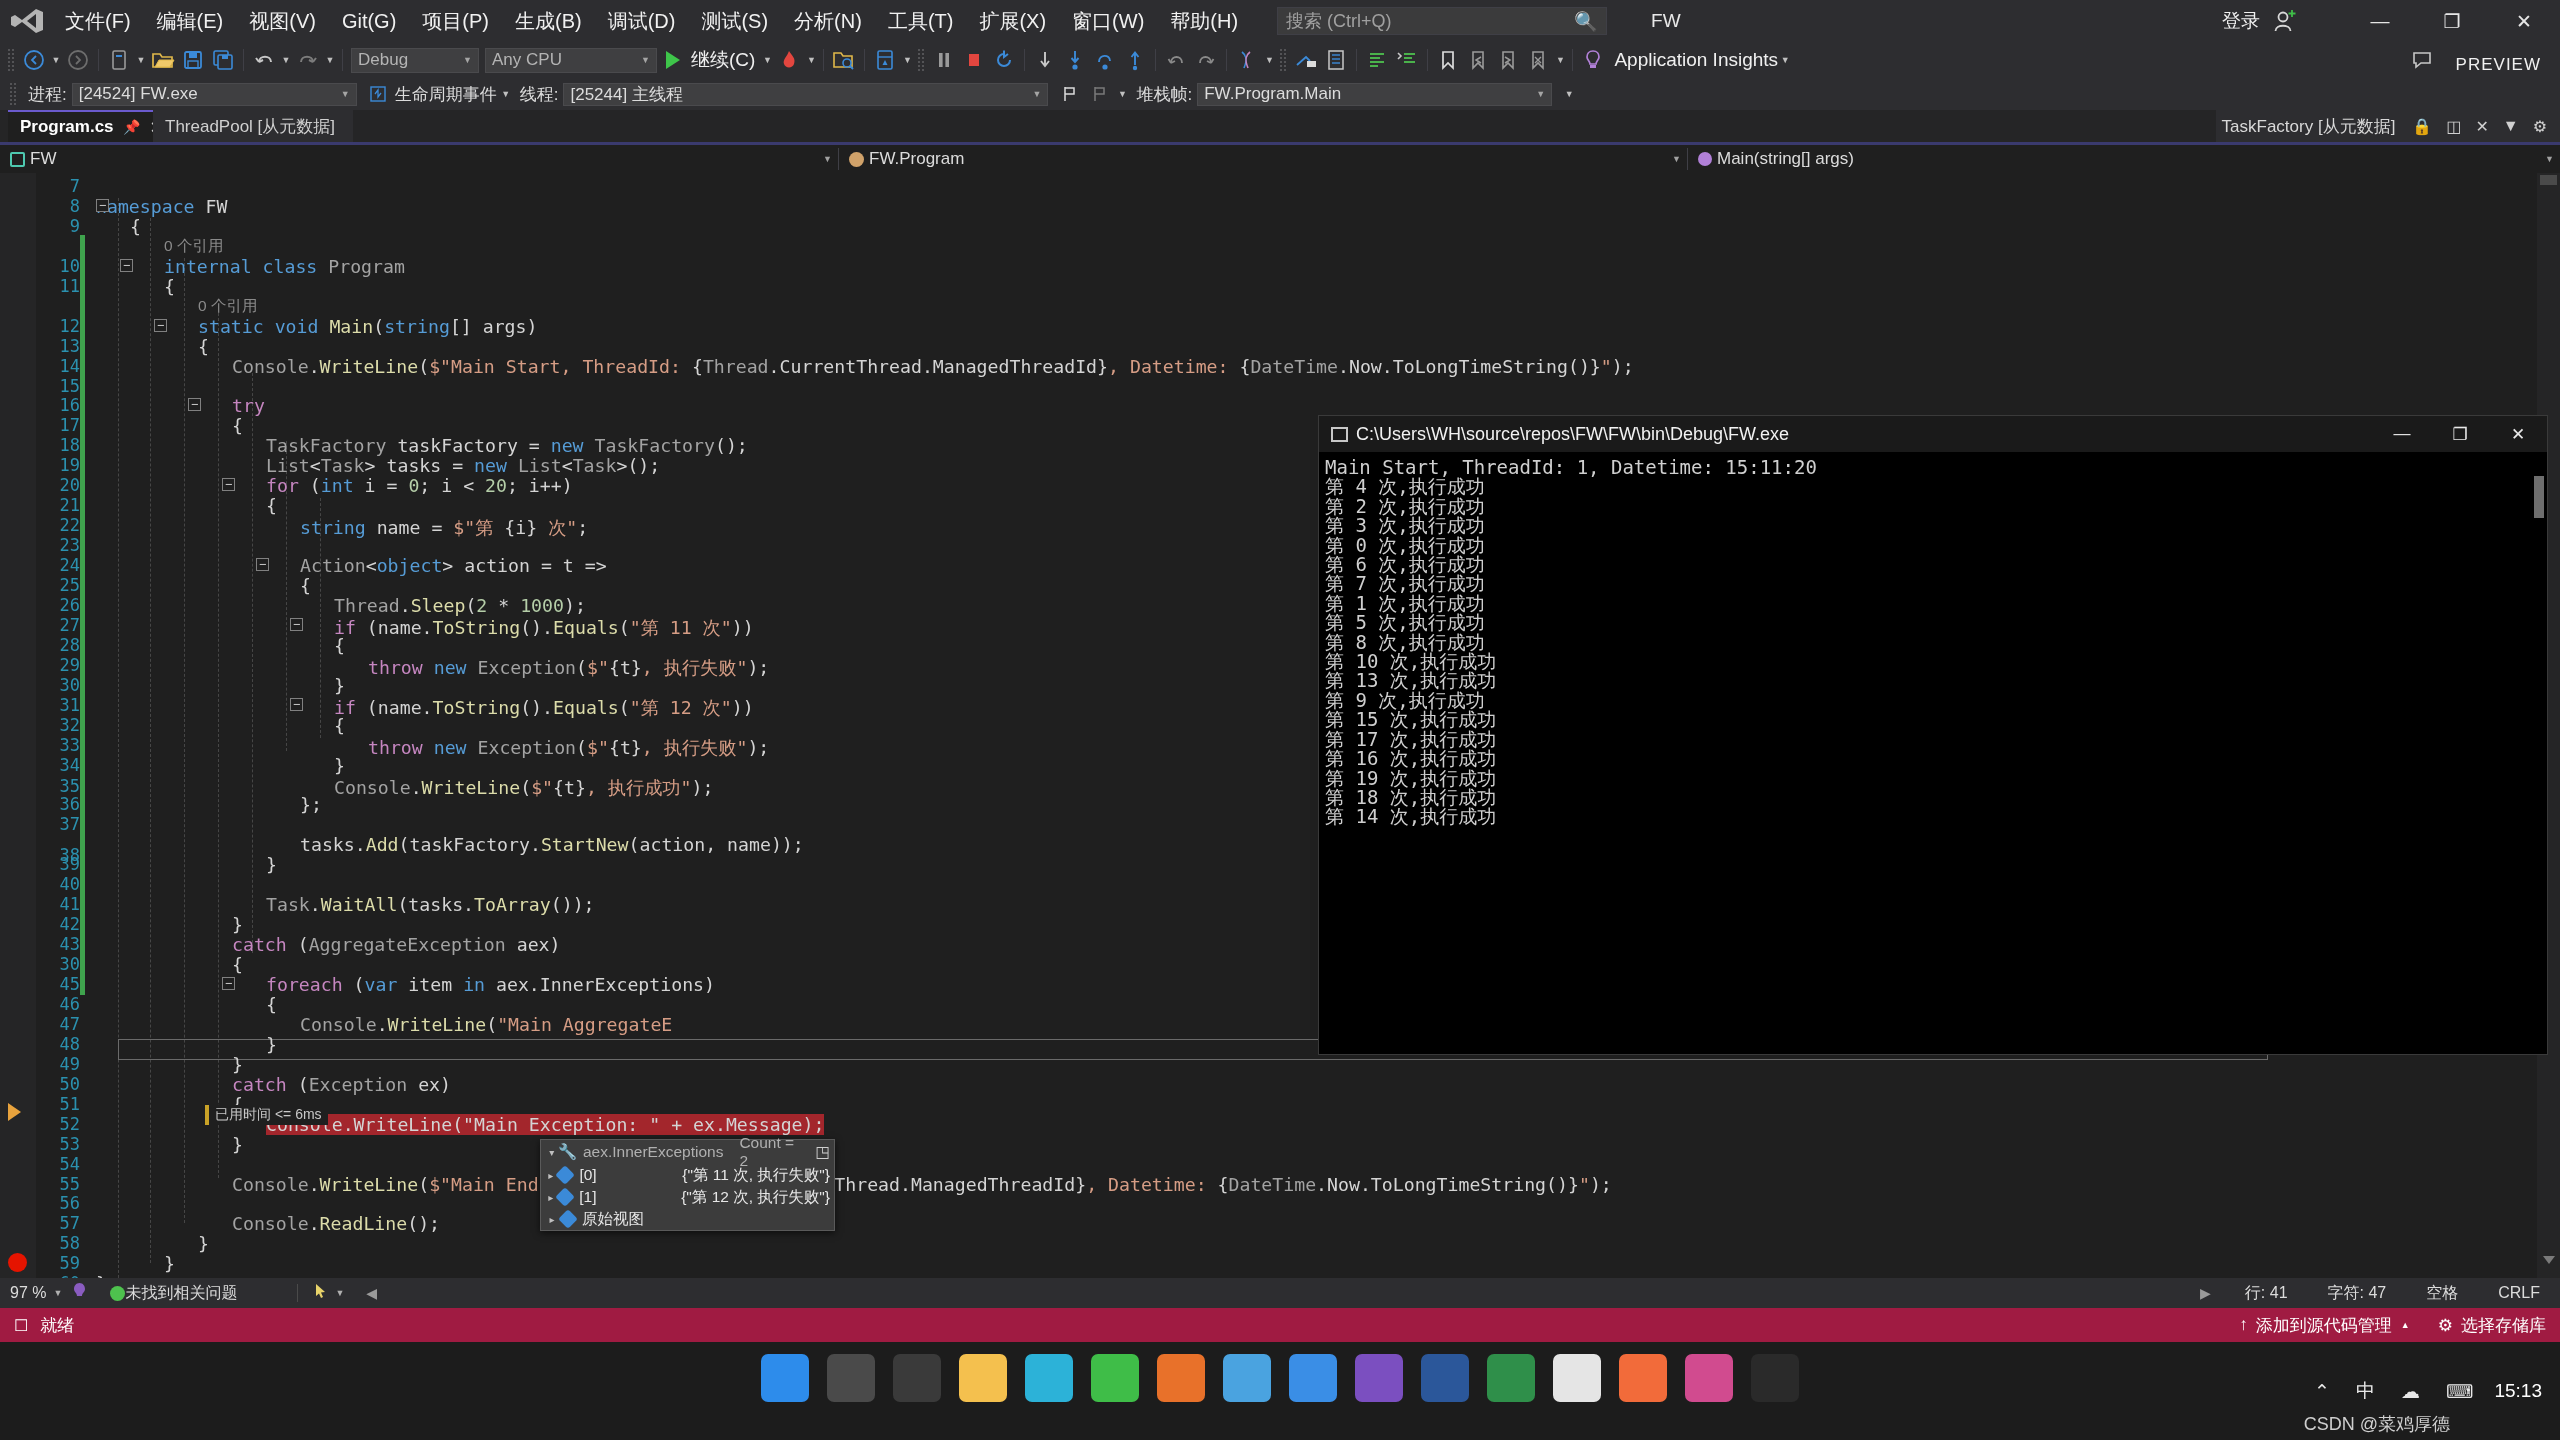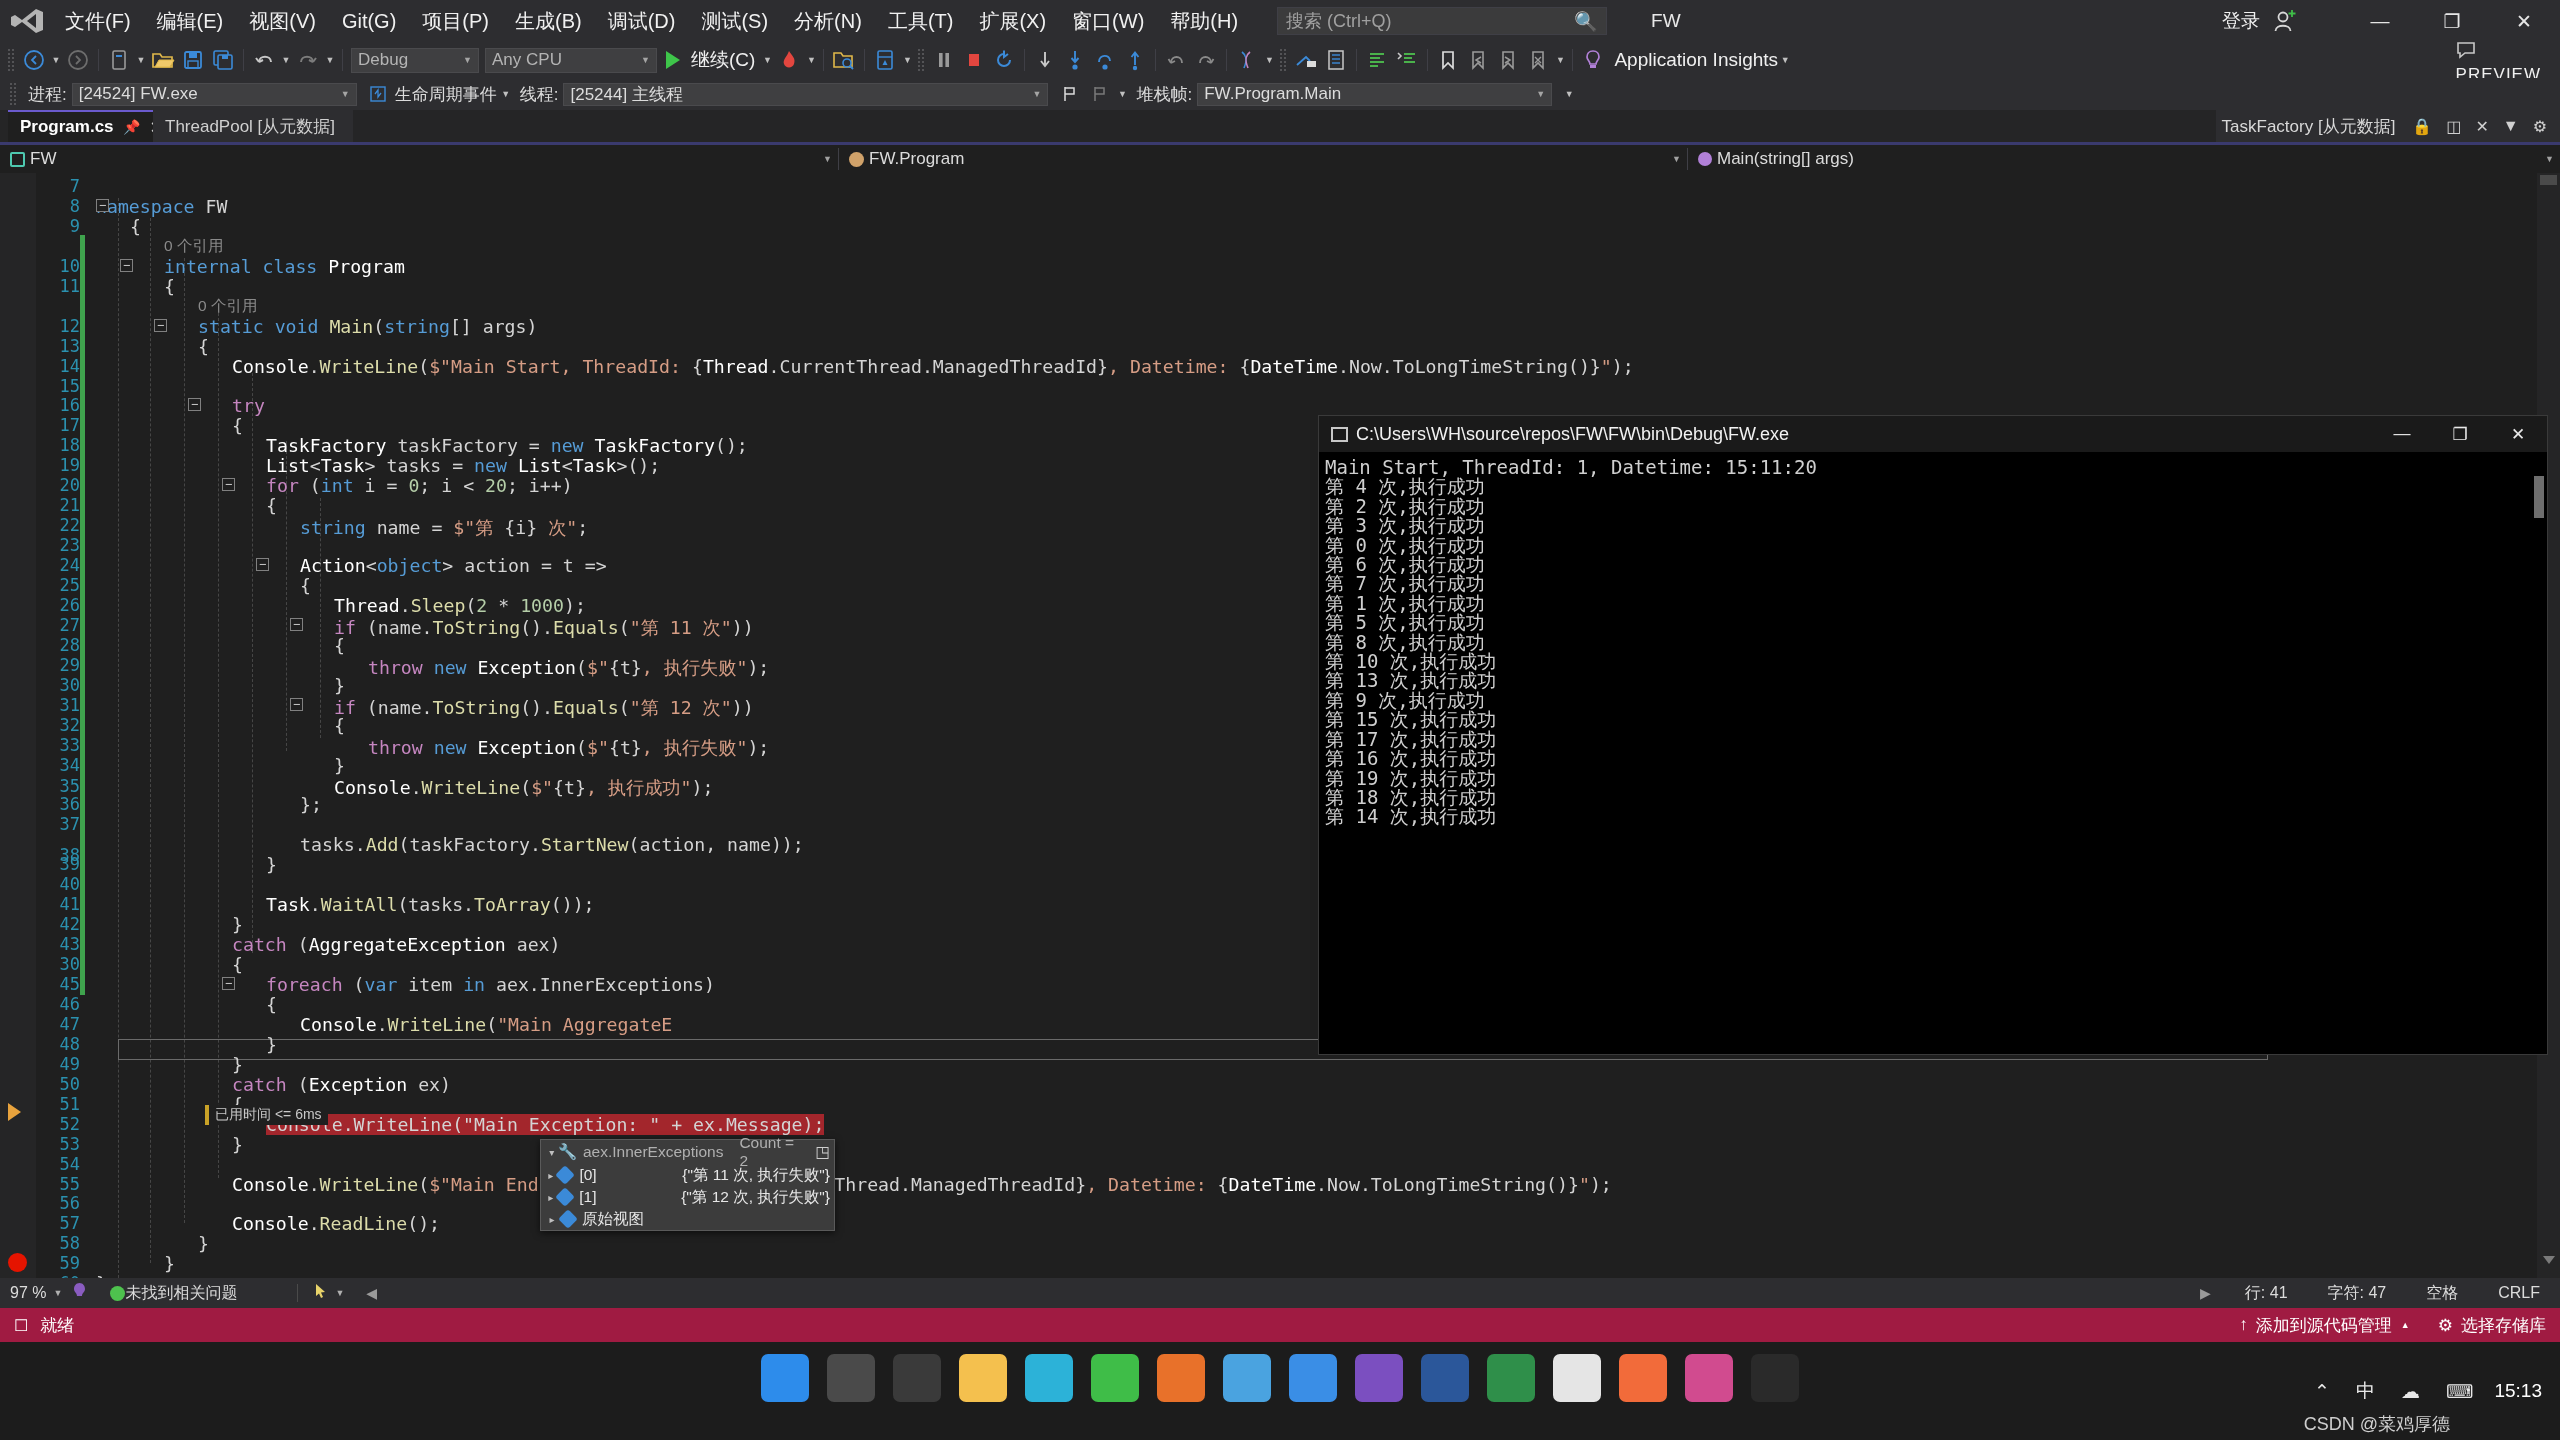--- a/index.html
+++ b/index.html
@@ -106,21 +106,21 @@
             background: #1f1f1f; overflow: hidden; }
   .brkcol { position: absolute; left: 0; top: 0; width: 36px; height: 100%; background: #252526; }
   .codearea { position: absolute; left: 0; top: 0; width: 100%; height: 100%;
               font-family: "DejaVu Sans Mono", monospace; font-size: 18.2px; }
   .lnum { position: absolute; left: 36px; width: 44px; text-align: right;
           color: #2b91af; font-size: 17px; font-family: "DejaVu Sans Mono", monospace; }
   .ctext { position: absolute; left: 96px; color: #d4d4d4; }
   
   .kw  { color: #569cd6; }
   .kwp { color: #c586c0; }
-  .typ { color: #ffffff; }
+  .typ { color: #a3a3a3; }
   .str { color: #d69d85; }
   .num { color: #b5cea8; }
   .mth { color: #dcdcaa; }
   .pln { color: #d4d4d4; }
   .ref { color: #8a8a8a; font-size: 15.5px; font-family: "Liberation Sans", sans-serif; }
 
   .chgbar { position: absolute; left: 80px; width: 5px; background: #3fa34d; }
   .foldmark { position: absolute; width: 13px; height: 13px; border: 1px solid #808080;
               background: #1f1f1f; color: #c8c8c8; font-size: 12px; line-height: 11px;
               text-align: center; }
@@ -460,21 +460,21 @@
     <div class="tb-sep"></div>
     <div class="tb-btn">
       <svg width="22" height="22" viewBox="0 0 22 22">
           <path d="M11 2 C15 2 17 5 17 8 C17 11 14 12 14 15 L8 15 C8 12 5 11 5 8 C5 5 7 2 11 2 Z" fill="none" stroke="#b180d7" stroke-width="1.7"></path>
           <rect x="8" y="16" width="6" height="3" fill="#b180d7"></rect>
         </svg>
     </div>
     <div class="appinsights">Application Insights</div>
     <div class="tb-caret">▼</div>
 
-    <div style="margin-left:auto; display:flex; align-items:flex-start;flex-direction:column;">
+    <div style="margin-left:auto; display:flex; align-items:flex-end;">
       <div class="tb-btn" style="margin-right:14px">
         <svg width="22" height="22" viewBox="0 0 22 22">
             <path d="M3 4 L19 4 L19 14 L10 14 L5 18 L5 14 L3 14 Z" fill="none" stroke="#c8c8c8" stroke-width="1.6"></path>
           </svg>
       </div>
       <div class="tb-text" style="margin-right:14px; font-size:17px; letter-spacing:1px;">PREVIEW</div>
     </div>
   </div>
 
   <div class="ctxbar">

